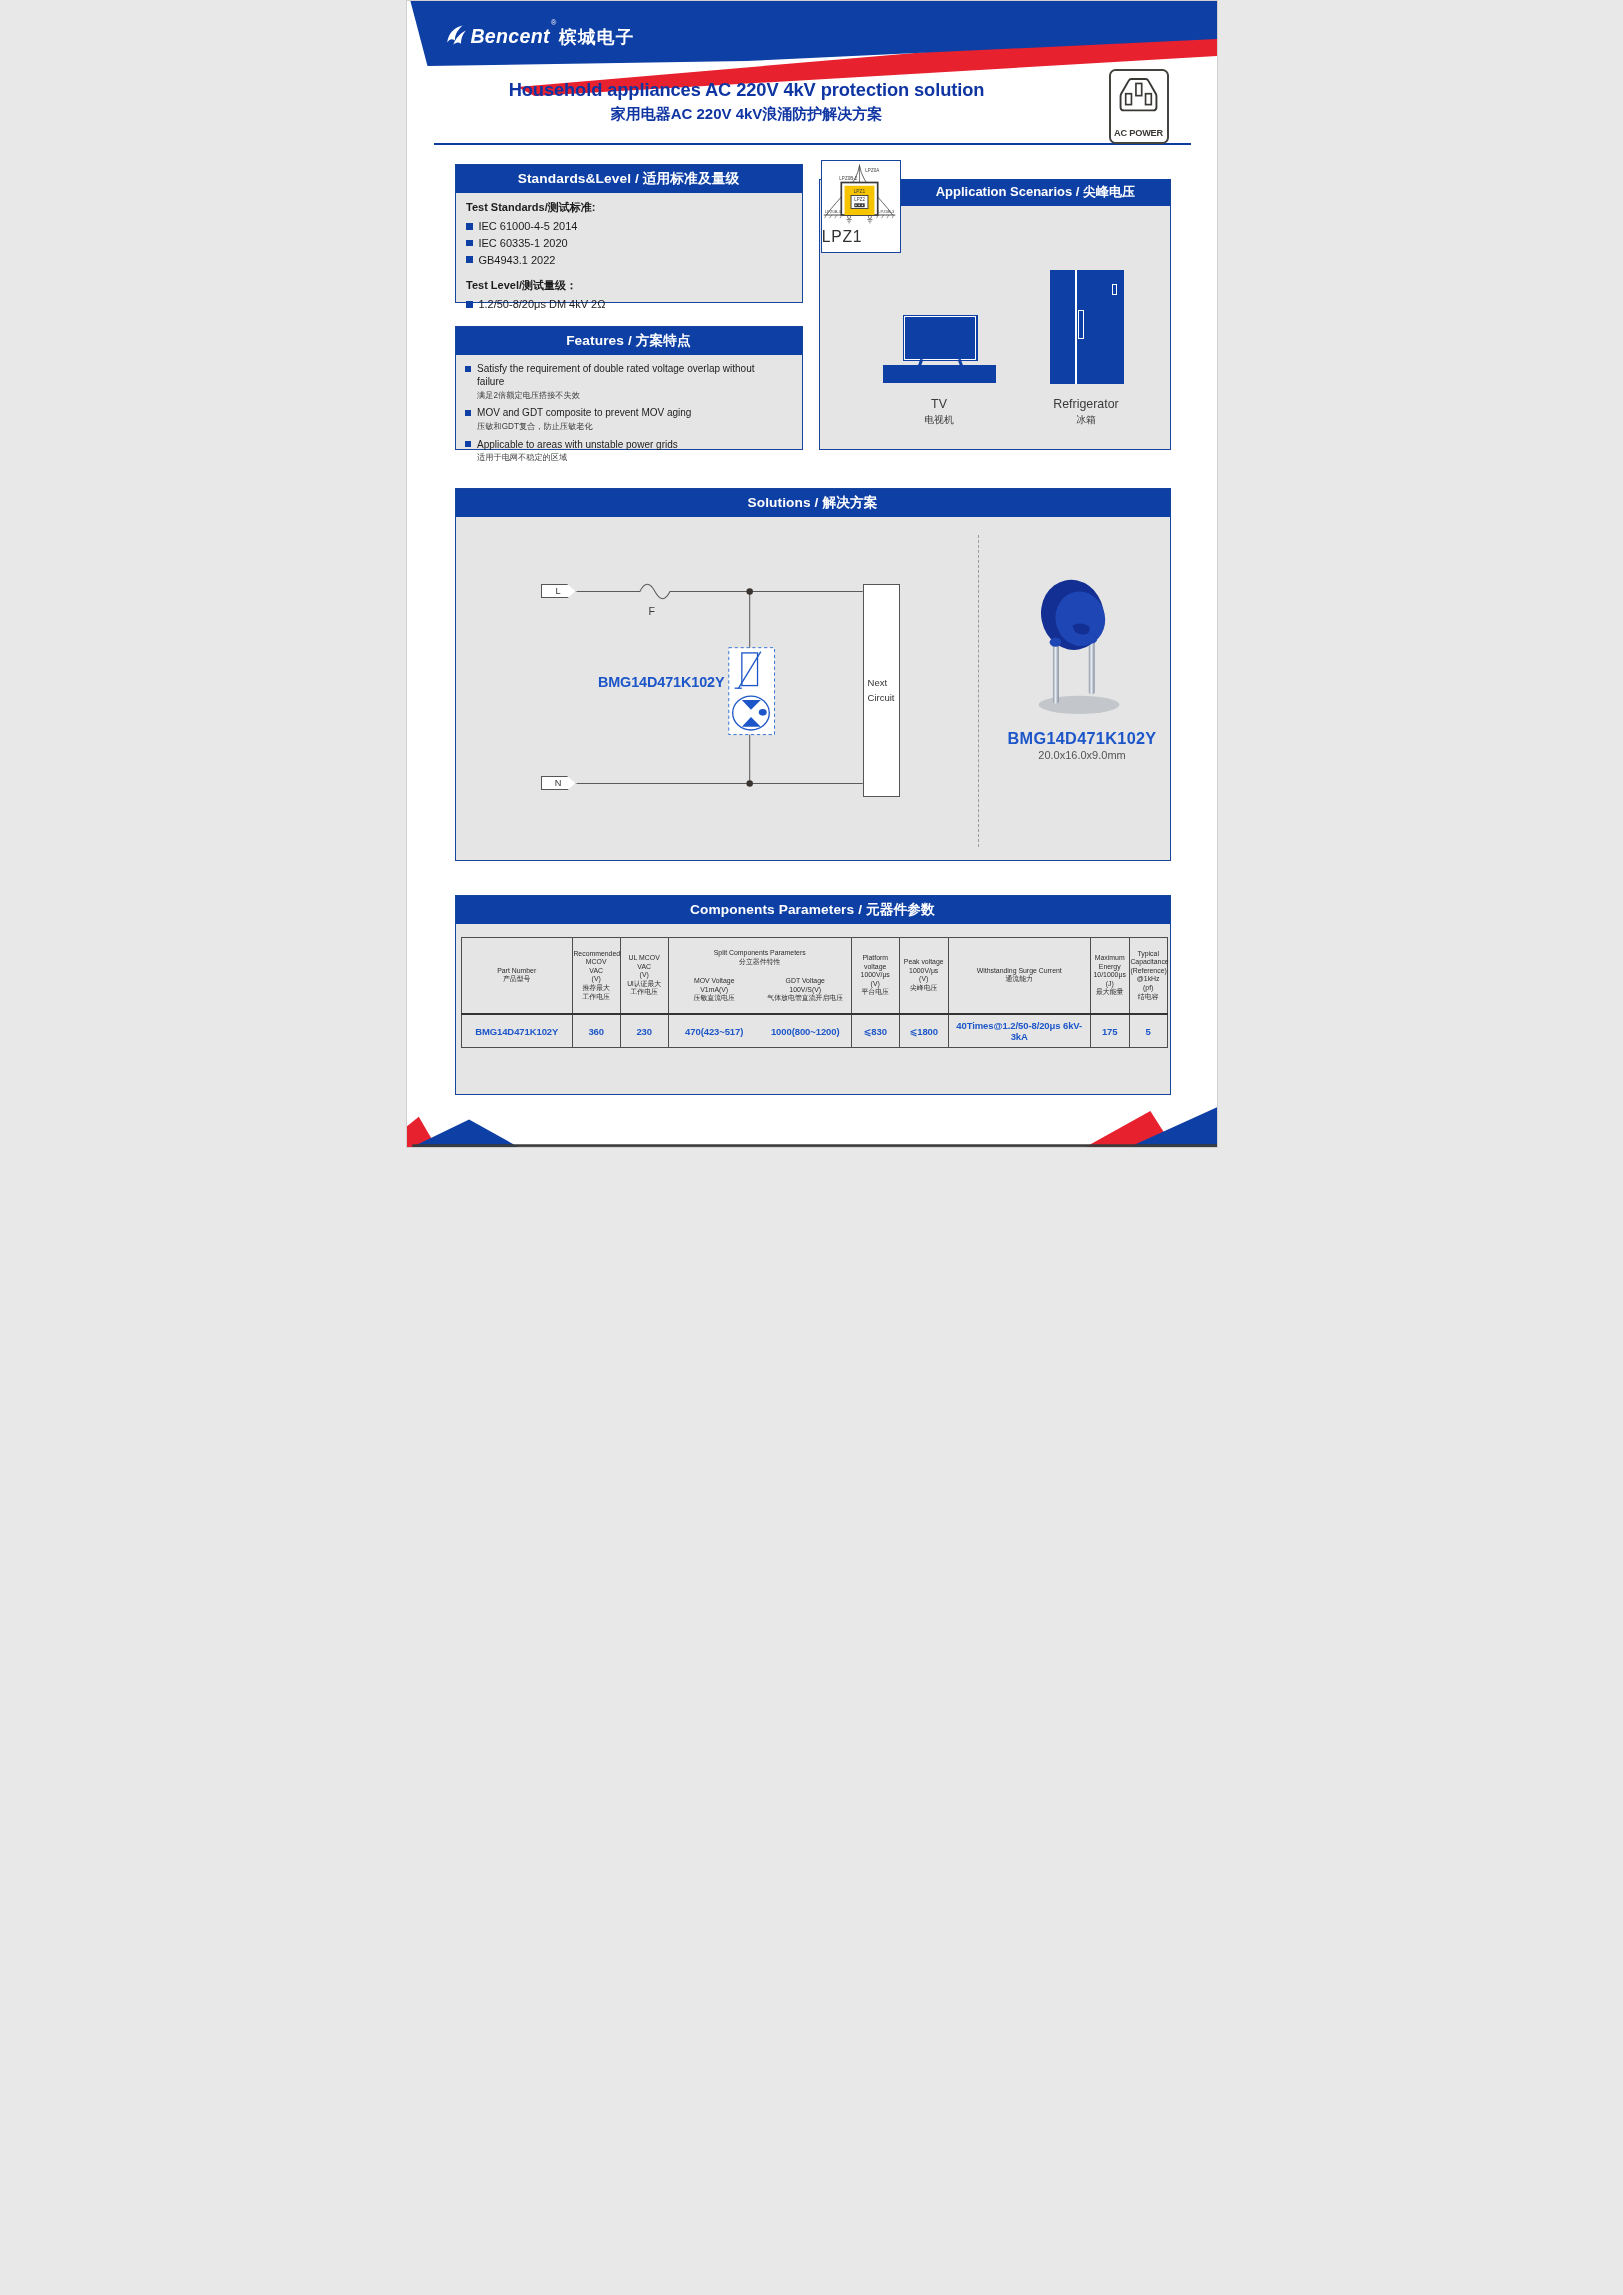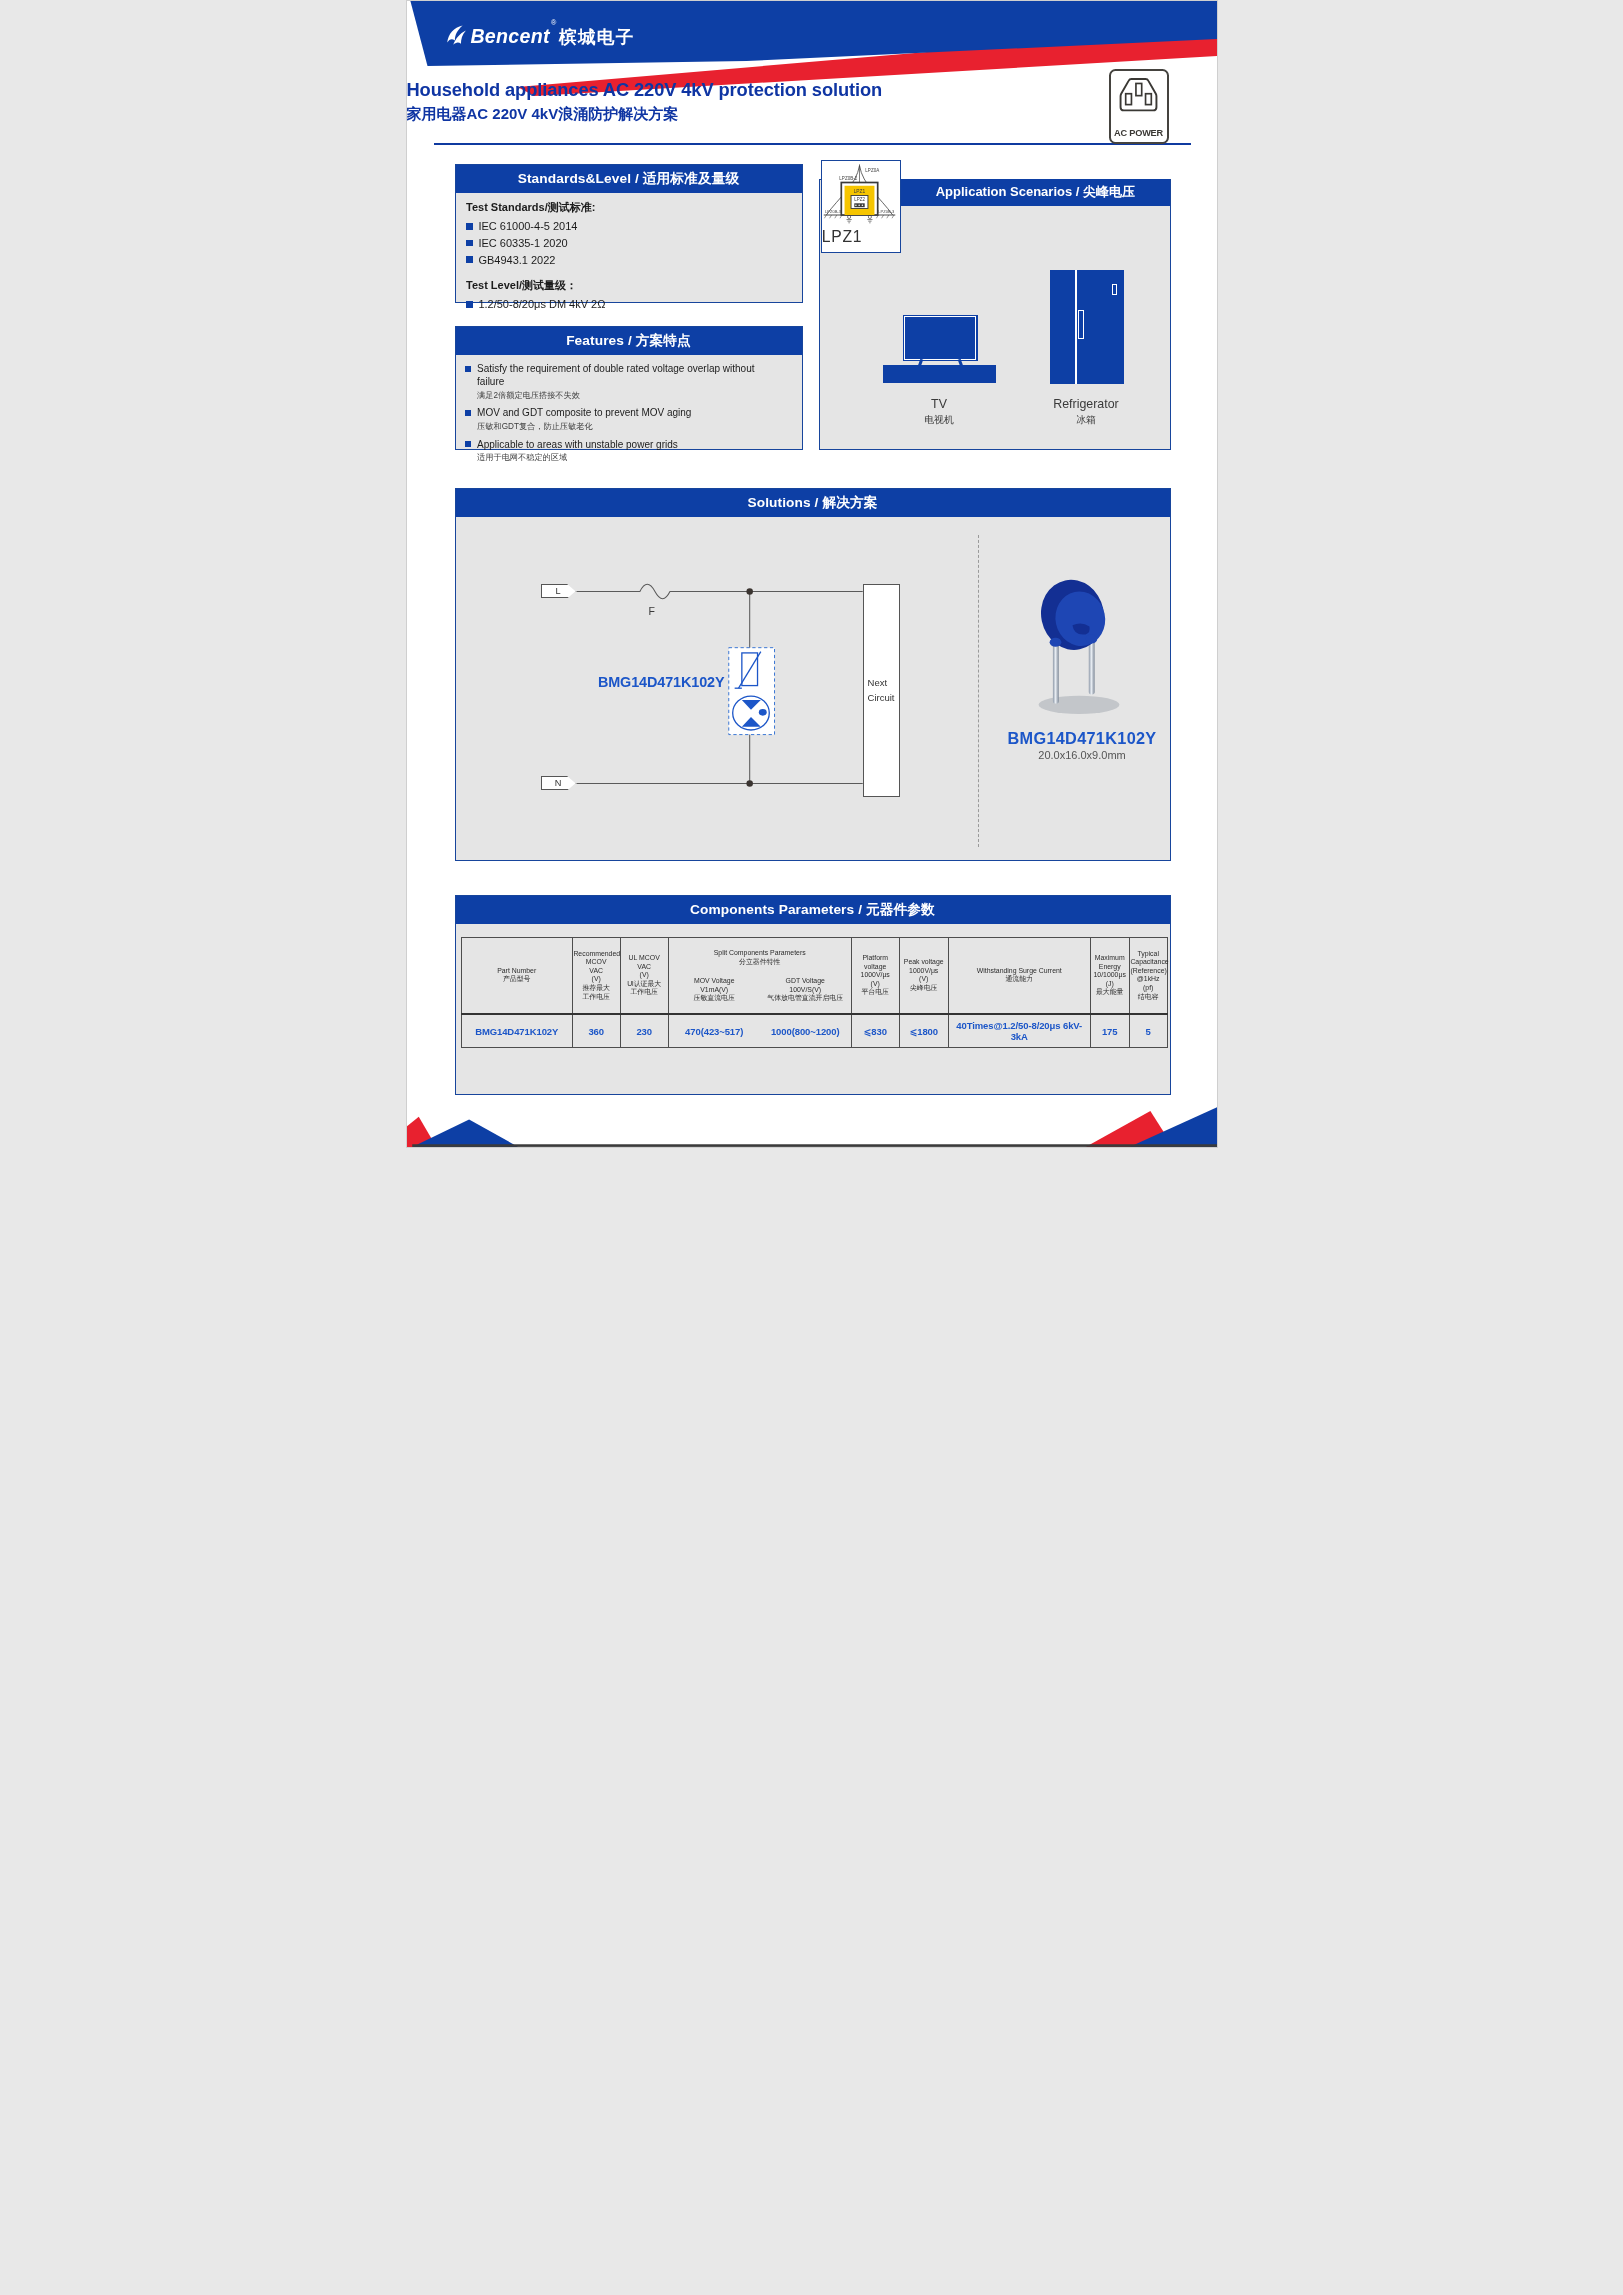--- a/index.html
+++ b/index.html
@@ -12,21 +12,21 @@
               clip-path:polygon(111px 86px,812px 26px,812px 55px,128px 95px); }
   .band-blue { position:absolute; left:0; top:0; width:812px; height:72px; background:#0D3FA5;
                clip-path:polygon(3.9px 0,812px 0,812px 38px,340px 60px,21px 65px); }
   .logo { position:absolute; left:38px; top:23.5px; display:flex; align-items:flex-start; color:#fff; }
   .logo-mark { width:22px; height:22px; margin-right:3.9px; }
   .logo-en { font-size:19.6px; font-weight:bold; font-style:italic; letter-spacing:0.3px; }
   .logo-reg { font-size:7.2px; vertical-align:top; position:relative; top:-6.5px; margin:0 2.6px 0 1.3px; }
   .logo-cn { font-size:17.6px; font-weight:bold; letter-spacing:1.3px; }
 
   
-  .title-wrap { position:absolute; left:0; top:78px; width:680px; text-align:left; color:#0F35A3; }
+  .title-wrap { position:absolute; left:0; top:78px; width:680px; text-align:center; color:#0F35A3; }
   .title-en { font-size:18.3px; font-weight:800; letter-spacing:-0.1px; }
   .title-cn { font-size:15px; font-weight:bold; margin-top:3.9px; }
   .title-divider { position:absolute; left:27.5px; right:26px; top:142px; height:2px; background:#0F3AA0; }
 
   .ac-power { position:absolute; right:48px; top:68px; width:60px; height:75px; border:2px solid #45433f;
               border-radius:6.5px; background:#fff; display:flex; flex-direction:column; align-items:center;
               justify-content:space-between; padding:5.2px 1.3px 3.9px; }
   .ac-power-label { font-size:9.2px; font-weight:800; color:#3a3834; letter-spacing:-0.2px; }
 
   

